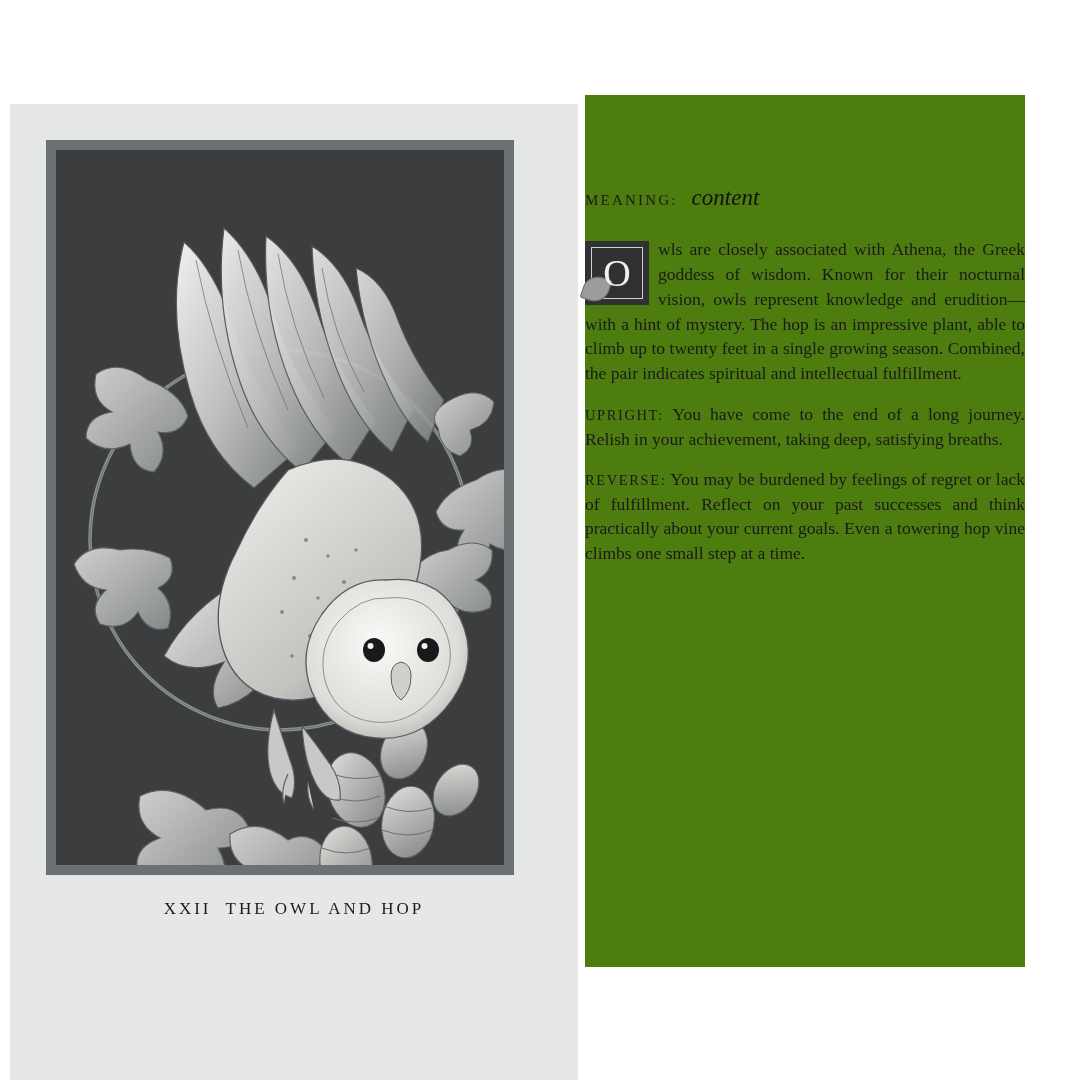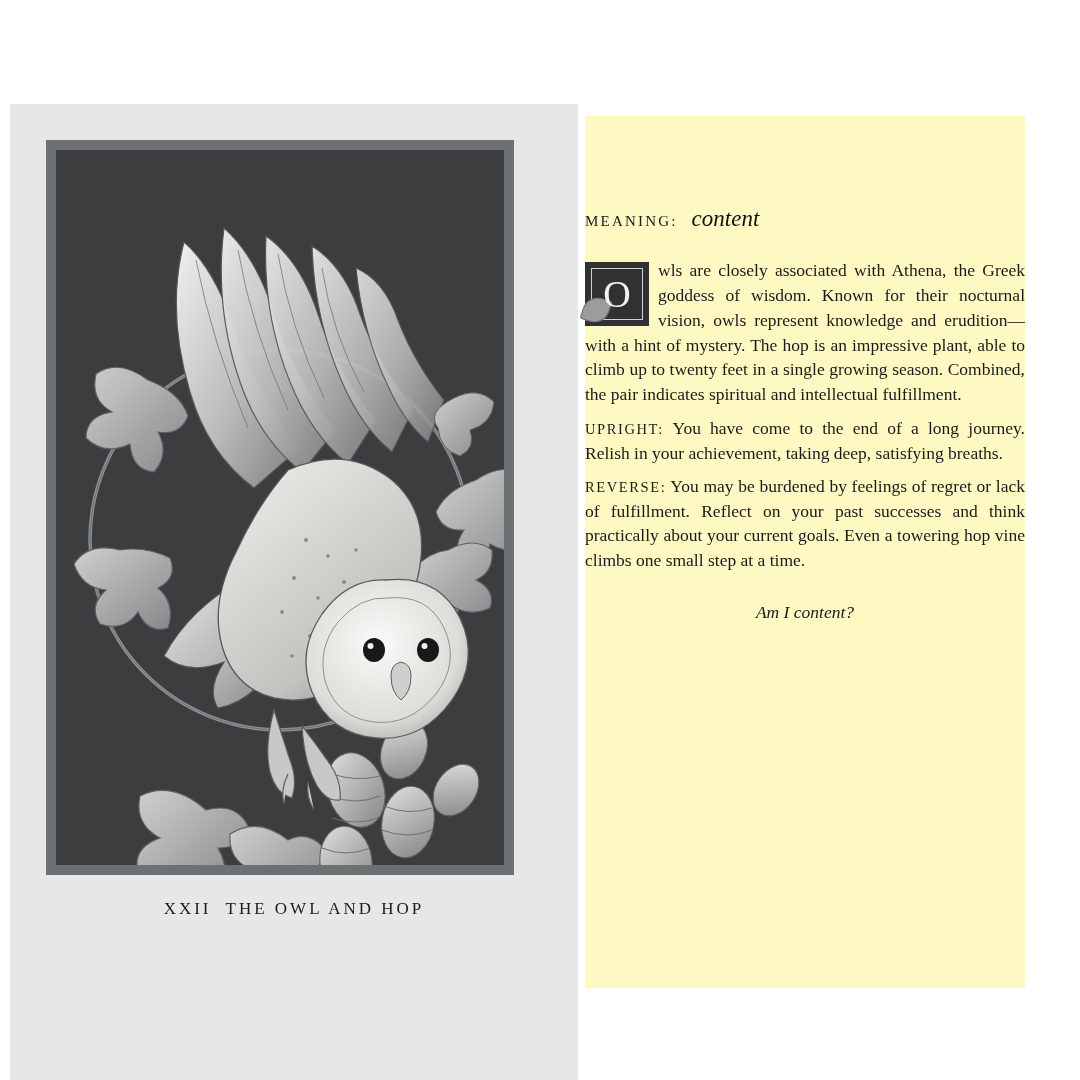--- a/index.html
+++ b/index.html
@@ -66,24 +66,24 @@
     color: #1c1c1c;
   }
   .caption .numeral {
     margin-right: 14px;
   }
 
   
   .right-page {
     position: absolute;
     left: 585px;
-    top: 116px;
+    top: 95px;
     width: 440px;
     height: 872px;
-    background: #fef9c3;
+    background: #4d7c0f;
   }
   .meaning-line {
     margin-top: 90px;
     display: flex;
     align-items: baseline;
   }
   .meaning-label {
     font-family: "Liberation Serif", serif;
     font-size: 15px;
     letter-spacing: 2.2px;
@@ -136,21 +136,21 @@
     bottom: 2px;
     width: 26px;
     height: 26px;
     background: #9a9c9d;
     border-radius: 60% 10% 60% 10%;
     transform: rotate(18deg);
     box-shadow: 0 0 0 1px #6a6c6d inset;
   }
 
   .para {
-    margin-top: 9px;
+    margin-top: 16px;
     font-size: 17.5px;
     line-height: 1.4;
     text-align: justify;
     color: #1a1a1a;
   }
   .para .kicker {
     font-size: 14.5px;
     letter-spacing: 1.6px;
     text-transform: uppercase;
   }
@@ -318,17 +318,16 @@
     </div>
 
     <div class="para">
       <span class="kicker">Upright:</span><span> You have come to the end of a long journey. Relish in your achievement, taking deep, satisfying breaths.</span>
     </div>
 
     <div class="para">
       <span class="kicker">Reverse:</span><span> You may be burdened by feelings of regret or lack of fulfillment. Reflect on your past successes and think practically about your current goals. Even a towering hop vine climbs one small step at a time.</span>
     </div>
 
-    <div class="question-1">Am I content?</div>
 
 
   </div>
 </div>
 
 </body></html>

